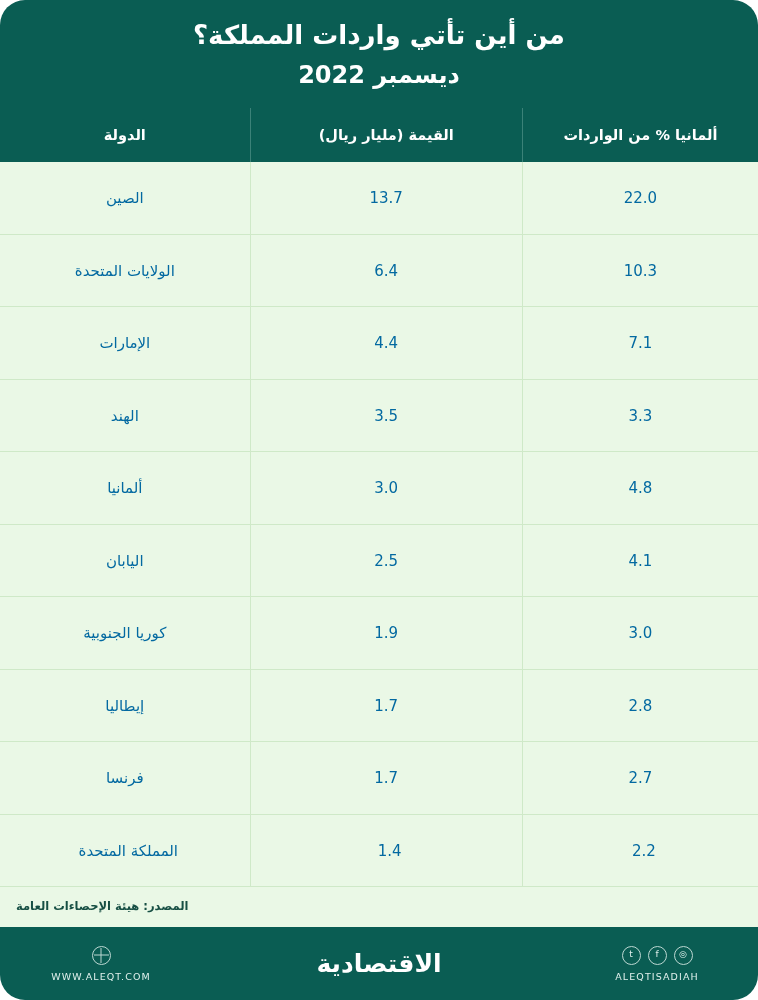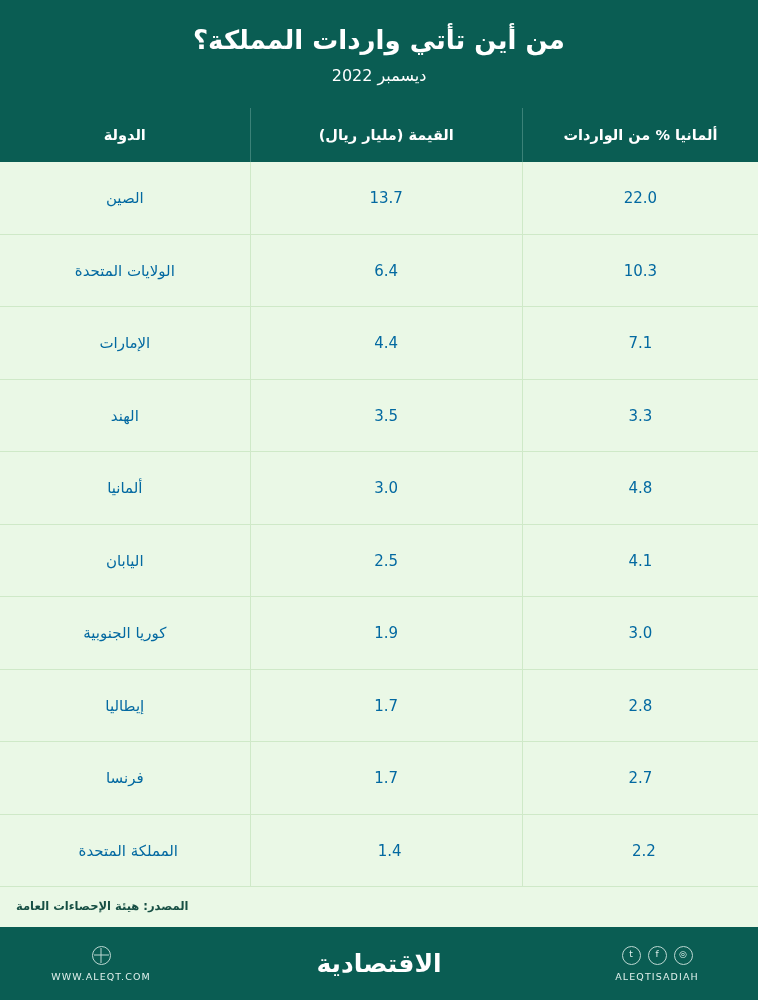--- a/index.html
+++ b/index.html
@@ -12,20 +12,21 @@
   }
   .page {
     width: 758px;
     height: 1000px;
     margin: 0 auto;
     background: #ffffff;
     display: flex;
     flex-direction: column;
     box-sizing: border-box;
     overflow: hidden;
+    border-radius: 25px;
   }
   
   .header {
     background: #0a5d53;
     color: #ffffff;
     text-align: center;
     padding: 14px 10px 12px 10px;
     box-sizing: border-box;
     height: 112px;
     display: flex;
@@ -33,22 +34,22 @@
     justify-content: center;
     gap: 10px;
   }
   .header-title {
     font-size: 26px;
     font-weight: bold;
     letter-spacing: 0px;
     line-height: 1.2;
   }
   .header-sub {
-    font-size: 16px;
-    font-weight: normal;
+    font-size: 24px;
+    font-weight: bold;
     line-height: 1.2;
   }
   
   .table-wrap {
     flex: 1 1 auto;
     background: #eaf8e6;
     display: flex;
     flex-direction: column;
   }
   table.data {

